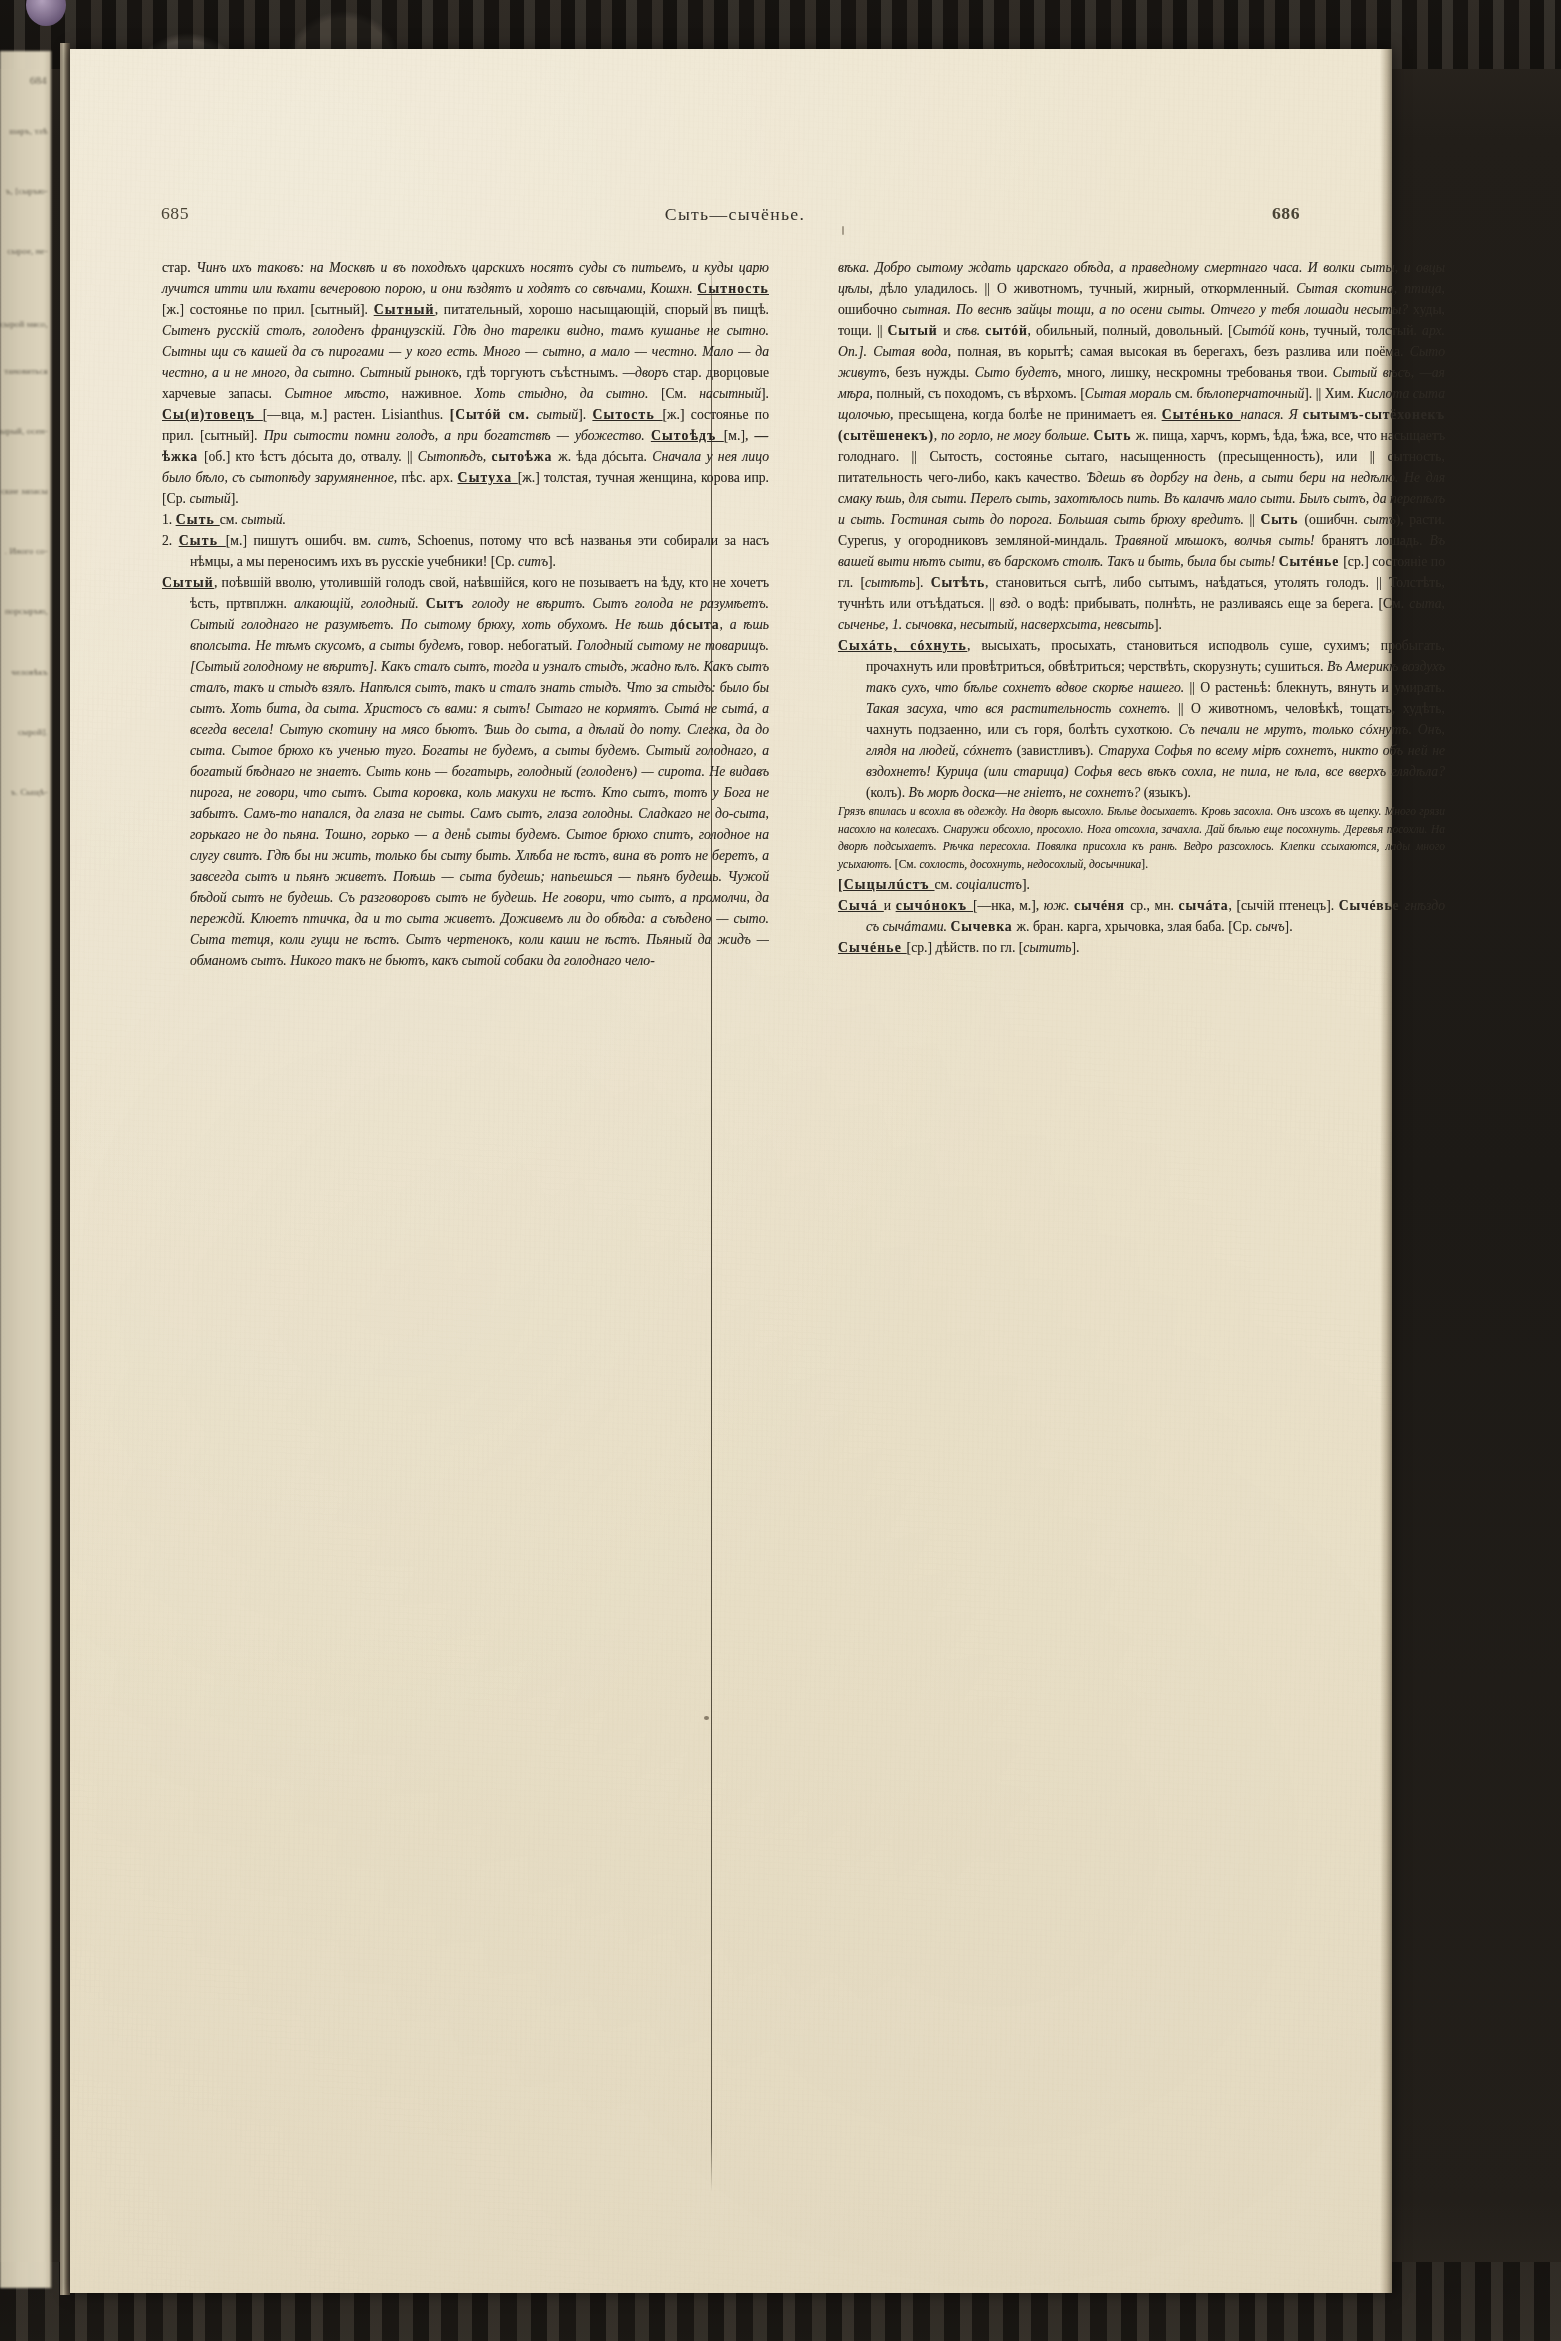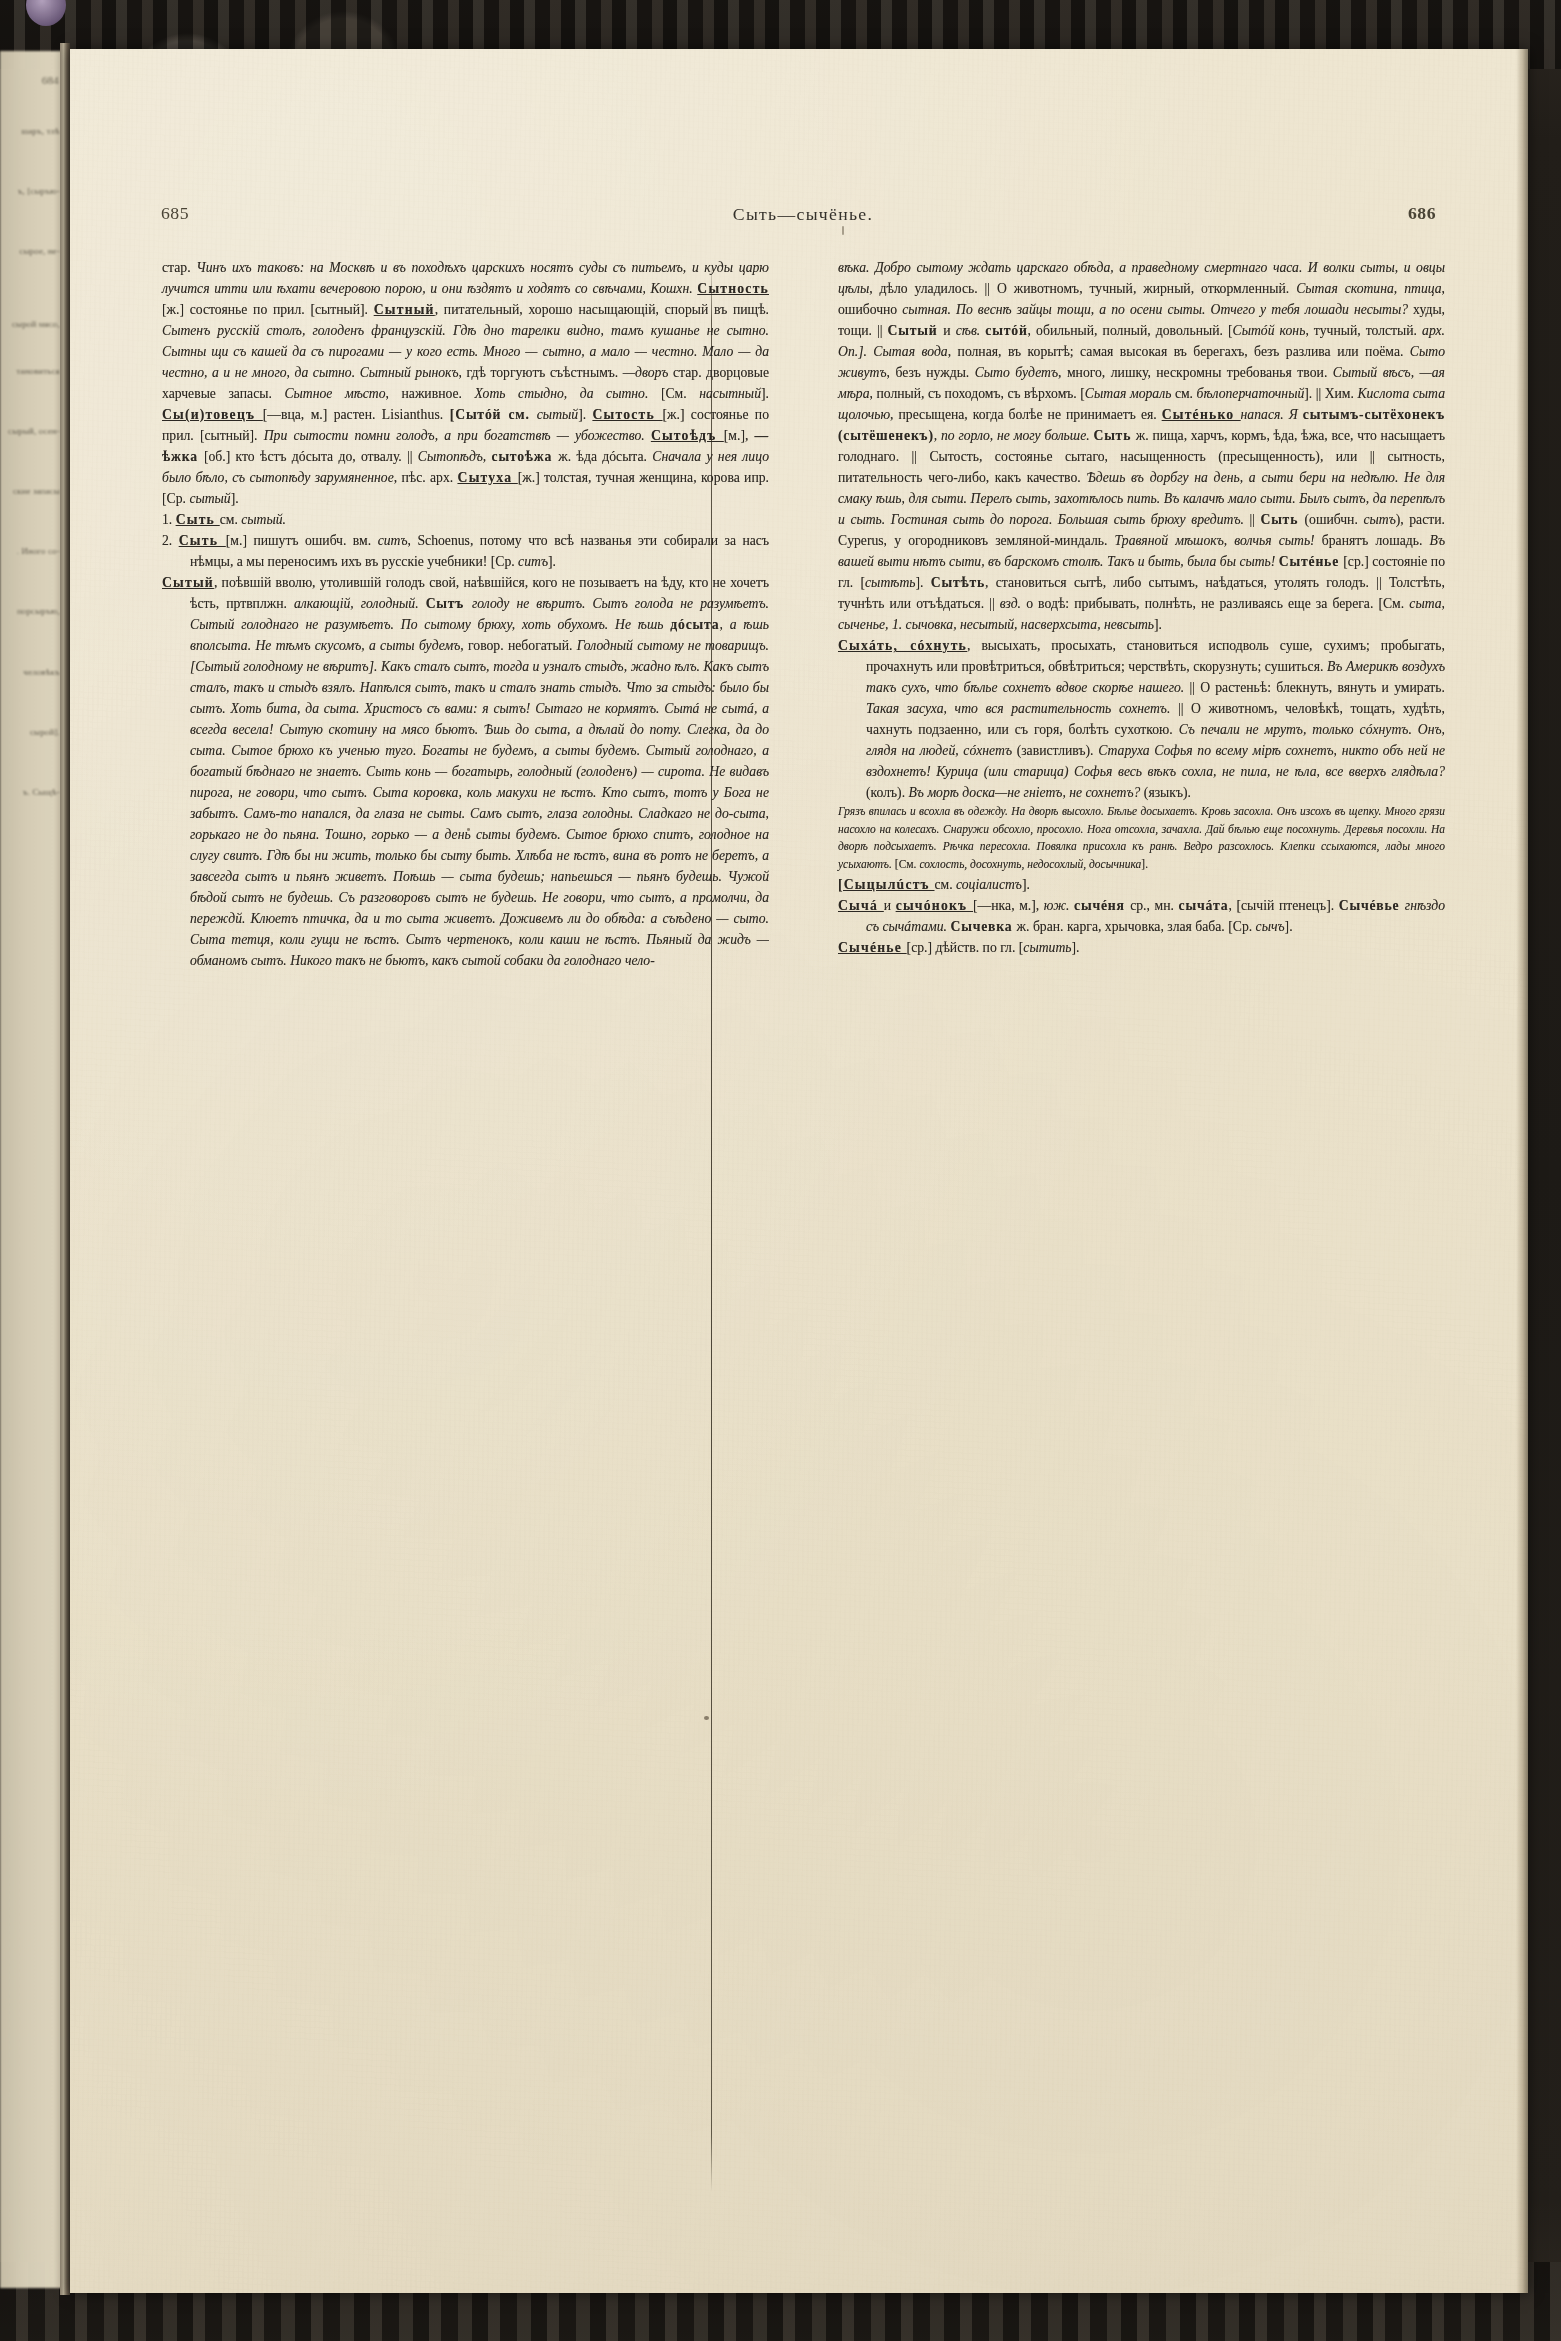--- a/index.html
+++ b/index.html
@@ -34,41 +34,41 @@
     filter:blur(0.5px);opacity:.9;
   }
   #purple-blob{
     position:absolute;left:26px;top:-16px;width:40px;height:42px;border-radius:50%;
     background:radial-gradient(circle at 40% 40%,#b9a7c4,#6f5d7e 70%,#3d3346);
     filter:blur(0.6px);opacity:.95;
   }
 
   
   #prev-page{
-    position:absolute;left:0;top:51px;width:63px;height:2237px;
+    position:absolute;left:0;top:51px;width:51px;height:2237px;
     background:linear-gradient(90deg,#cfc6ae 0%,#ded5bd 40%,#e6ddc5 85%,#cdc3ab 100%);
     overflow:hidden;filter:blur(0.8px);opacity:.95;
   }
   #prev-page .pp-num{
     position:absolute;right:4.3px;top:22.5px;font-size:11.3px;color:#6d6757;
     font-family:"Liberation Serif",serif;
   }
   #prev-page .pp-line{
     position:absolute;right:3.2px;font-size:9px;color:#6a6455;white-space:nowrap;
     font-family:"Liberation Serif",serif;letter-spacing:0.1px;
   }
   #prev-edge{
     position:absolute;left:60px;top:43px;width:9.7px;height:2252px;
     background:linear-gradient(90deg,#8d8270,#b6ac95 35%,#6c6050 70%,#433b30);
     filter:blur(0.4px);
   }
 
   
   #page{
-    position:absolute;left:70px;top:49px;width:1458px;height:2244px;
+    position:absolute;left:70px;top:49px;width:1322px;height:2244px;
     background:
       radial-gradient(ellipse at 18% 12%, rgba(255,255,255,.22), transparent 55%),
       linear-gradient(180deg,#eee6d1 0%,#ece3cd 30%,#e9e0c8 70%,#e4dac2 100%);
     box-shadow:0 0 14px rgba(0,0,0,.55);
   }
   #page-texture{
     position:absolute;inset:0;pointer-events:none;opacity:.30;
     background:
       repeating-linear-gradient(91deg, rgba(150,135,100,.055) 0 1.6px, transparent 1.6px 4.8px),
       repeating-linear-gradient(3deg, rgba(160,145,110,.045) 0 1.1px, transparent 1.1px 5.9px),

